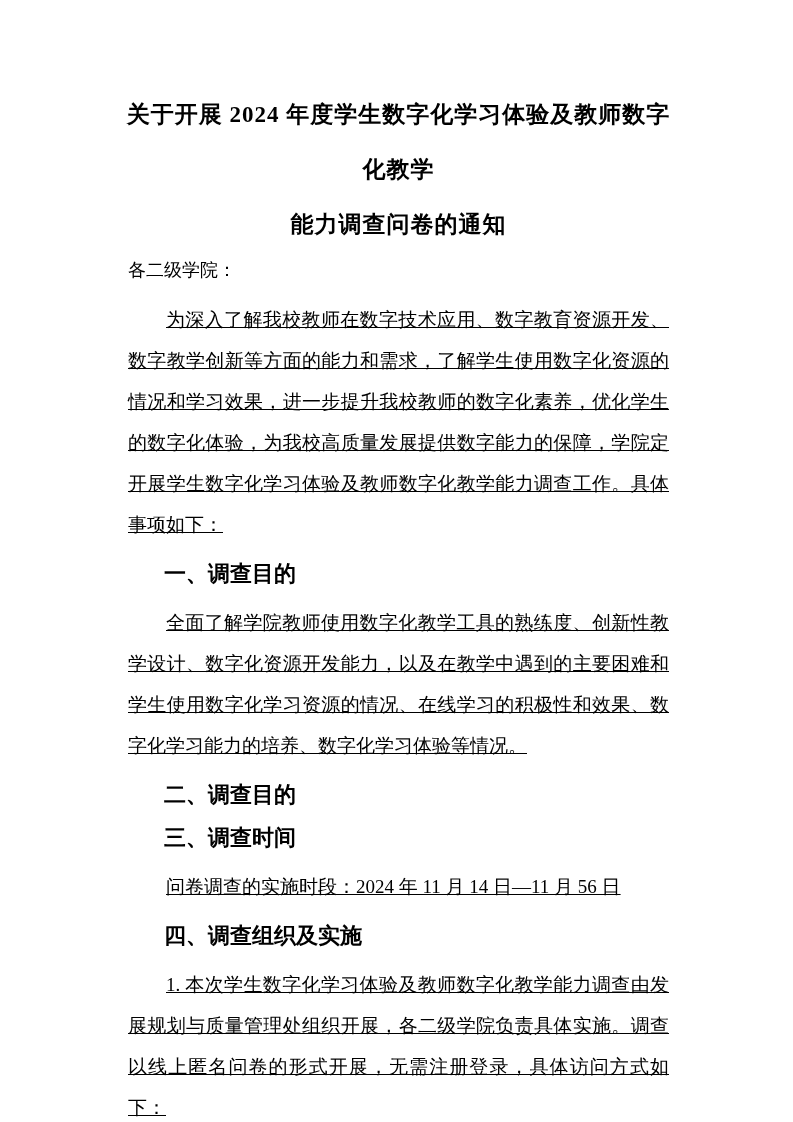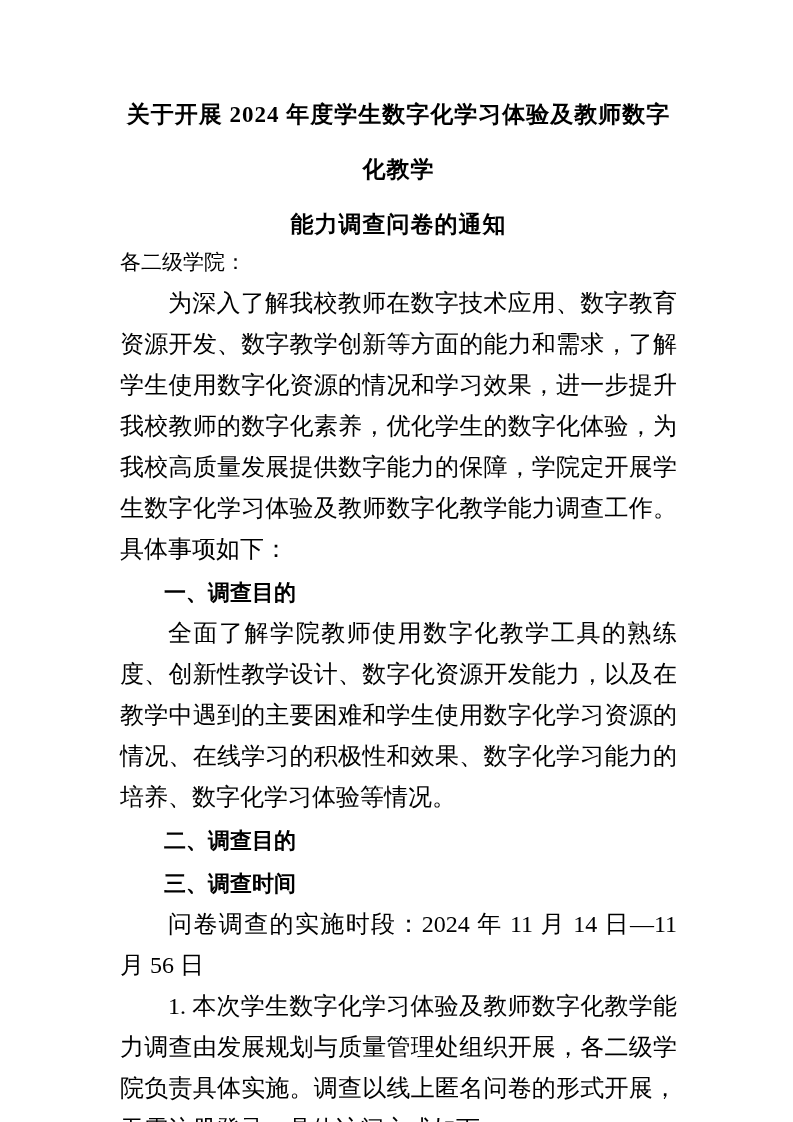--- a/index.html
+++ b/index.html
@@ -23,30 +23,31 @@
     font-family: "Liberation Serif", "DejaVu Serif", serif;
     font-weight: bold;
     font-size: 23px;
     line-height: 55px;
     text-align: center;
     margin: 0 0 -10px 0;
     letter-spacing: 1px;
   }
   .title-line { display: block; }
   .salutation {
-    font-size: 21px;
+    font-size: 18px;
     line-height: 41px;
-    margin: 0;
+    margin: 8px;
   }
   .para {
-    font-size: 24px;
+    font-size: 19px;
     line-height: 41px;
-    margin: 0;
+    margin: 8px;
     text-align: justify;
     text-justify: inter-ideograph;
+    text-decoration: underline;
   }
   .indent { text-indent: 2em; }
   .heading {
     font-family: "Liberation Sans", "DejaVu Sans", sans-serif;
     font-size: 22px;
     line-height: 41px;
     font-weight: bold;
     margin: 2px 0 0 0;
     text-indent: 2em;
   }
@@ -74,17 +75,18 @@
   <p class="para indent">为深入了解我校教师在数字技术应用、数字教育资源开发、数字教学创新等方面的能力和需求，了解学生使用数字化资源的情况和学习效果，进一步提升我校教师的数字化素养，优化学生的数字化体验，为我校高质量发展提供数字能力的保障，学院定开展学生数字化学习体验及教师数字化教学能力调查工作。具体事项如下：</p>
 
   <h2 class="heading">一、调查目的</h2>
   <p class="para indent">全面了解学院教师使用数字化教学工具的熟练度、创新性教学设计、数字化资源开发能力，以及在教学中遇到的主要困难和学生使用数字化学习资源的情况、在线学习的积极性和效果、数字化学习能力的培养、数字化学习体验等情况。</p>
 
   <h2 class="heading">二、调查目的</h2>
 
   <h2 class="heading">三、调查时间</h2>
   <p class="para indent">问卷调查的实施时段：2024 年 11 月 14 日—11 月 56 日</p>
 
+  <h2 class="heading">四、调查组织及实施</h2>
   <p class="para indent">1. 本次学生数字化学习体验及教师数字化教学能力调查由发展规划与质量管理处组织开展，各二级学院负责具体实施。调查以线上匿名问卷的形式开展，无需注册登录，具体访问方式如下：</p>
 
   <p class="subheading">（1）学生数字化学习体验调研问卷：</p>
 
 </div>
 
 </body></html>

